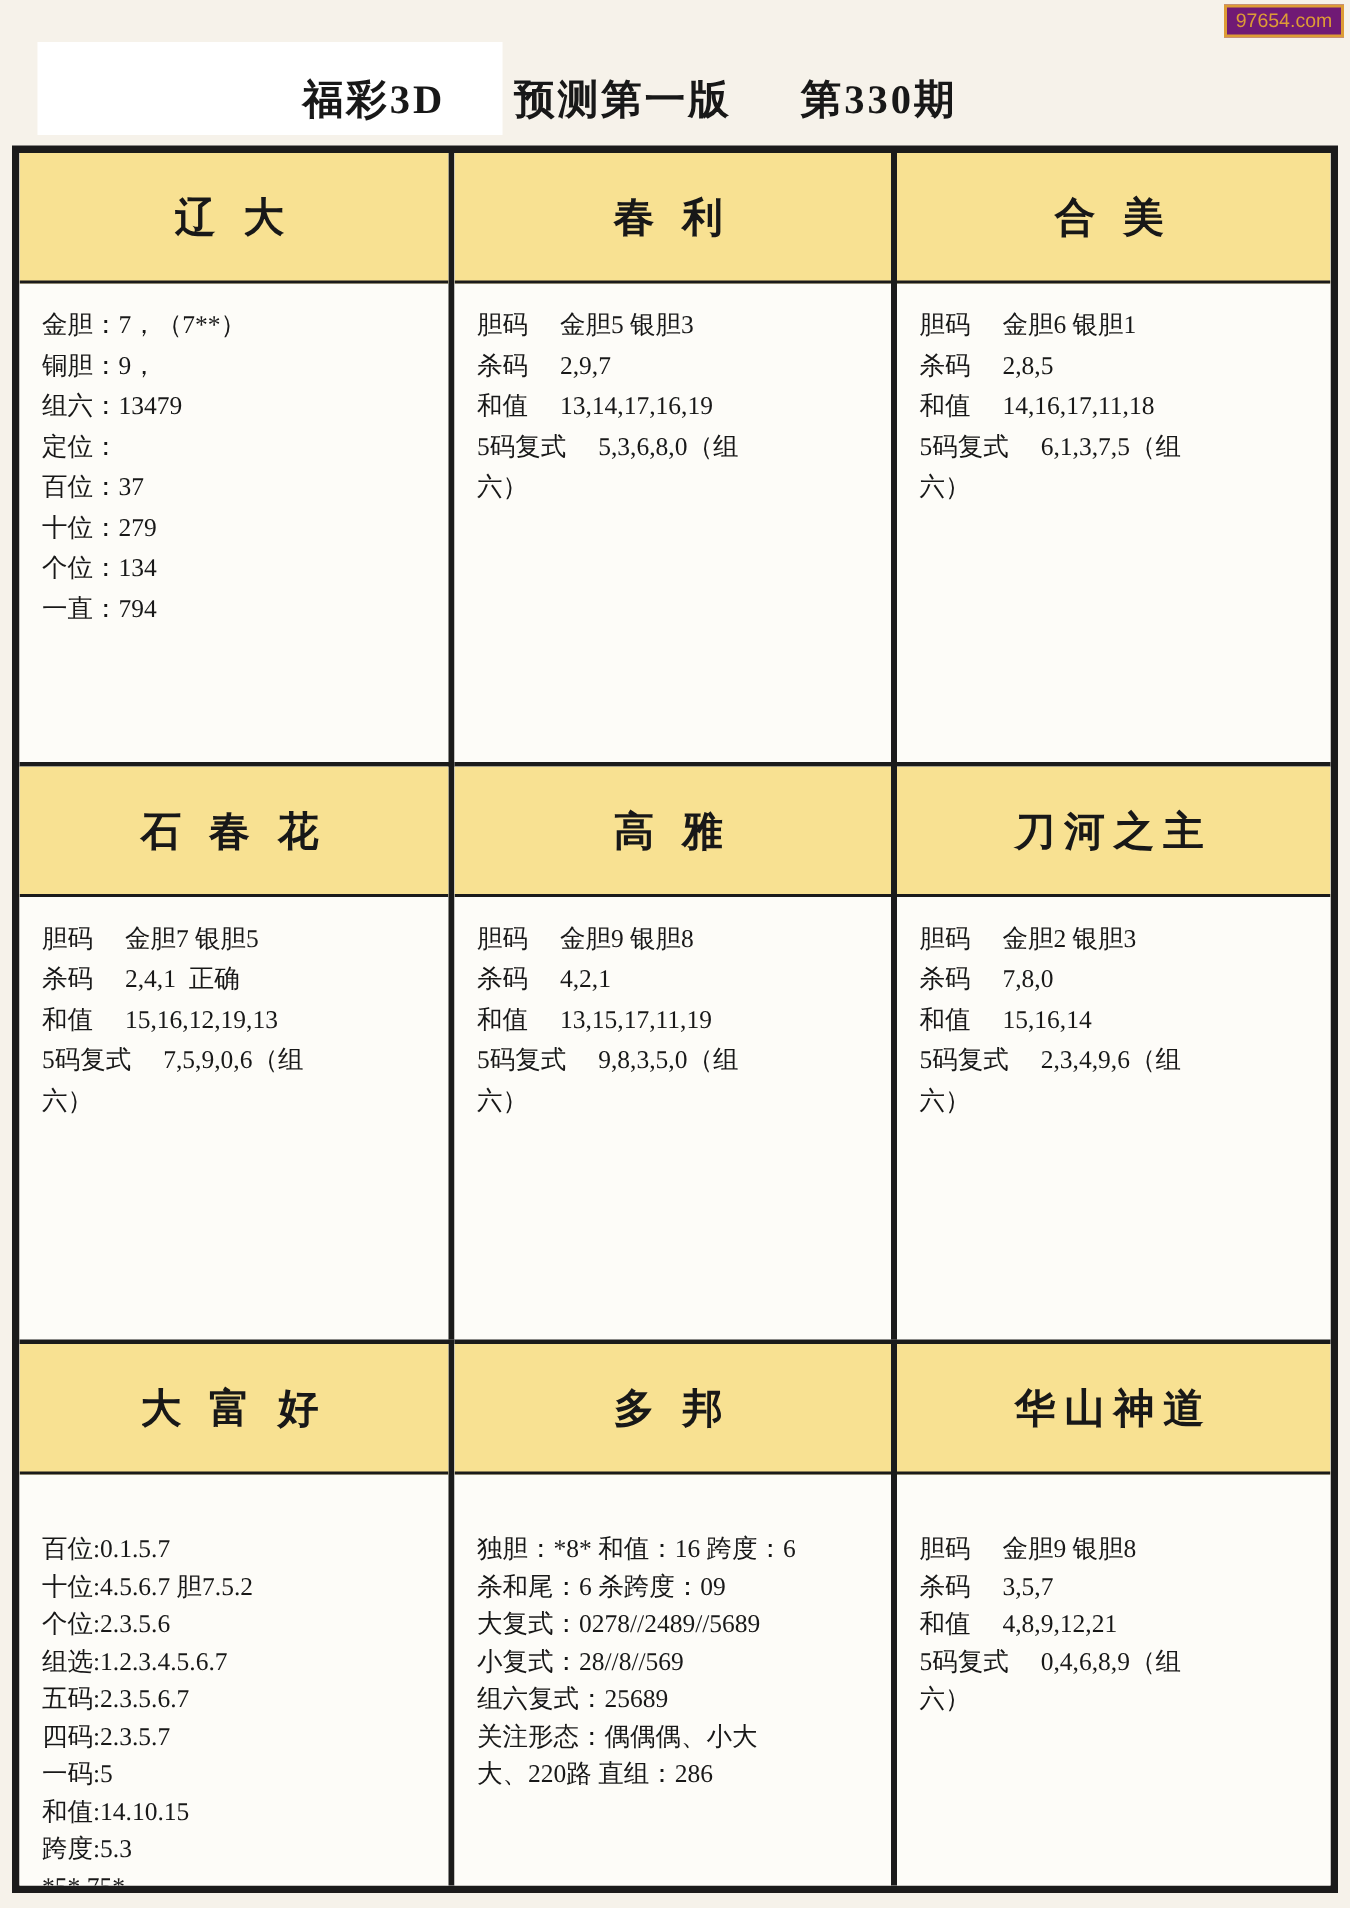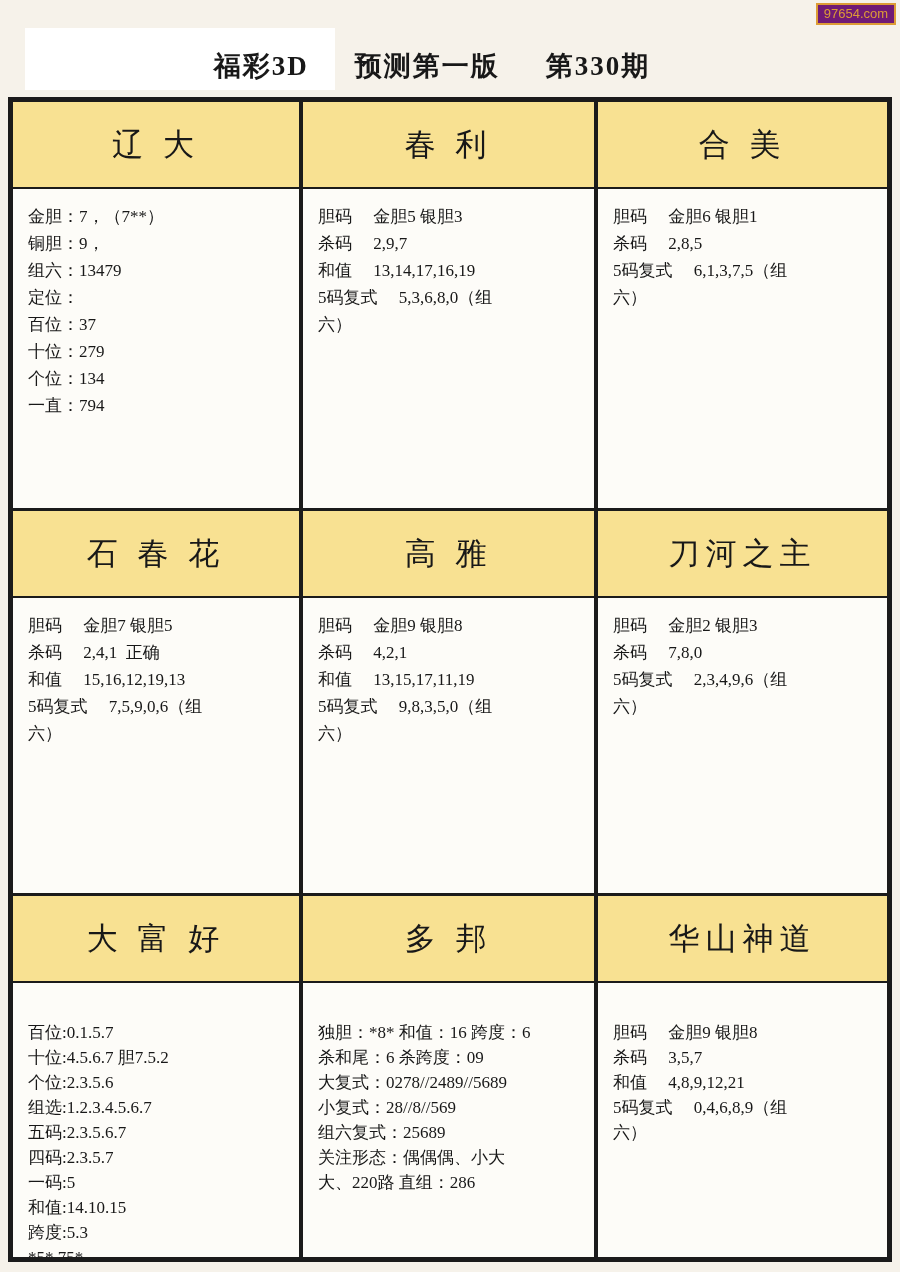--- a/index.html
+++ b/index.html
@@ -28,21 +28,20 @@
     position:absolute;right:4px;top:3px;width:80px;height:22px;
     background:#701a75;border:2px solid var(--accent);
     color:var(--accent);font-size:13px;line-height:18px;
     text-align:center;font-family:"Liberation Sans","DejaVu Sans",sans-serif;
   }
   .page-title{
     position:absolute;left:0;top:48px;width:840px;
     display:flex;justify-content:center;gap:46px;
     font-size:27px;font-weight:bold;letter-spacing:2px;
     white-space:nowrap;
-    margin-left:12px;
   }
   .grid{
     position:absolute;left:8px;top:97px;width:884px;height:1165px;
     border:5px solid var(--border);
     background:var(--content-bg);
     display:grid;
     grid-template-columns:290px 295px 1fr;
     grid-template-rows:406px 385px 1fr;
   }
   .cell{
@@ -50,21 +49,21 @@
     background:var(--content-bg);
     overflow:hidden;
   }
   .cell.col-0,.cell.col-1{border-right:4px solid var(--border);}
   .cell.row-1,.cell.row-2{border-top:3px solid var(--border);}
   .cell-header{
     height:87px;flex:0 0 87px;
     background:var(--header-bg);
     border-bottom:2px solid var(--border);
     display:flex;align-items:center;justify-content:center;
-    font-size:31px;font-weight:normal;letter-spacing:6px;
+    font-size:27px;font-weight:bold;letter-spacing:6px;
     white-space:pre;
   }
   .cell-content{
     padding:14px 10px 6px 15px;
     font-size:17px;line-height:27px;
     flex:1 1 auto;
   }
   .row-2 .cell-content{line-height:25px;padding-top:11px;margin-top:26px;}
   .line{white-space:pre-wrap;}
 </style>
@@ -105,20 +104,21 @@
         <div class="line">和值　 13,14,17,16,19</div>
         <div class="line">5码复式　 5,3,6,8,0（组</div>
         <div class="line">六）</div>
       </div>
   </div>
   <div class="cell row-0 col-2">
     <div class="cell-header">合 美</div>
     <div class="cell-content">
         <div class="line">胆码　 金胆6 银胆1</div>
         <div class="line">杀码　 2,8,5</div>
+        <div class="line">和值　 14,16,17,11,18</div>
         <div class="line">5码复式　 6,1,3,7,5（组</div>
         <div class="line">六）</div>
       </div>
   </div>
   <div class="cell row-1 col-0">
     <div class="cell-header">石 春 花</div>
     <div class="cell-content">
         <div class="line">胆码　 金胆7 银胆5</div>
         <div class="line">杀码　 2,4,1  正确</div>
         <div class="line">和值　 15,16,12,19,13</div>
@@ -134,20 +134,21 @@
         <div class="line">和值　 13,15,17,11,19</div>
         <div class="line">5码复式　 9,8,3,5,0（组</div>
         <div class="line">六）</div>
       </div>
   </div>
   <div class="cell row-1 col-2">
     <div class="cell-header">刀河之主</div>
     <div class="cell-content">
         <div class="line">胆码　 金胆2 银胆3</div>
         <div class="line">杀码　 7,8,0</div>
+        <div class="line">和值　 15,16,14</div>
         <div class="line">5码复式　 2,3,4,9,6（组</div>
         <div class="line">六）</div>
       </div>
   </div>
   <div class="cell row-2 col-0">
     <div class="cell-header">大 富 好</div>
     <div class="cell-content">
         <div class="line">百位:0.1.5.7</div>
         <div class="line">十位:4.5.6.7 胆7.5.2</div>
         <div class="line">个位:2.3.5.6</div>

